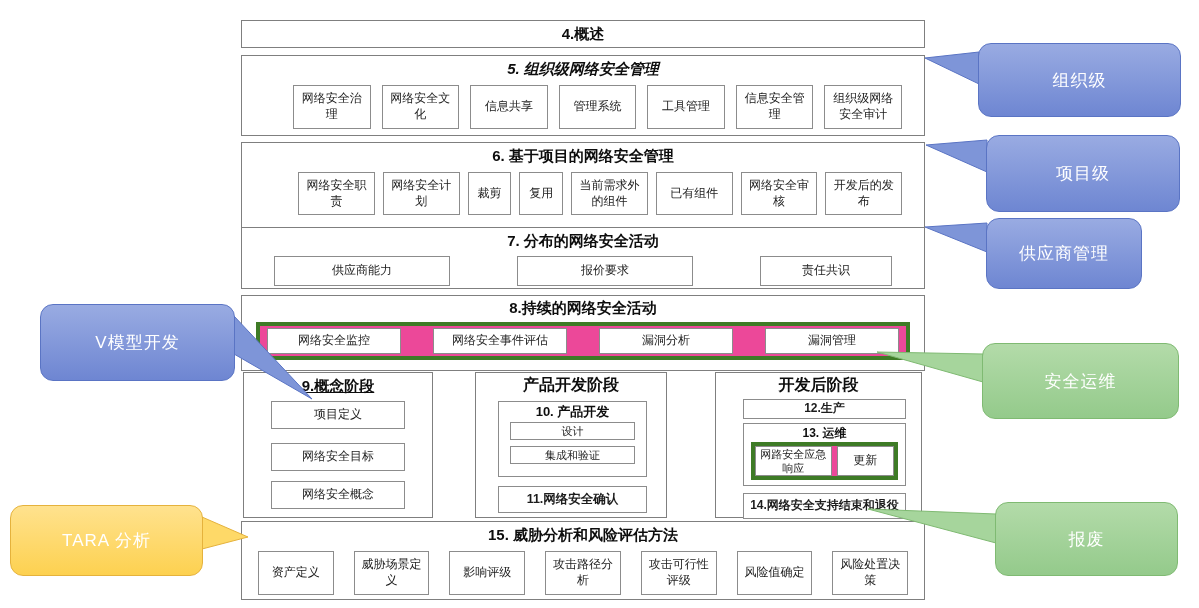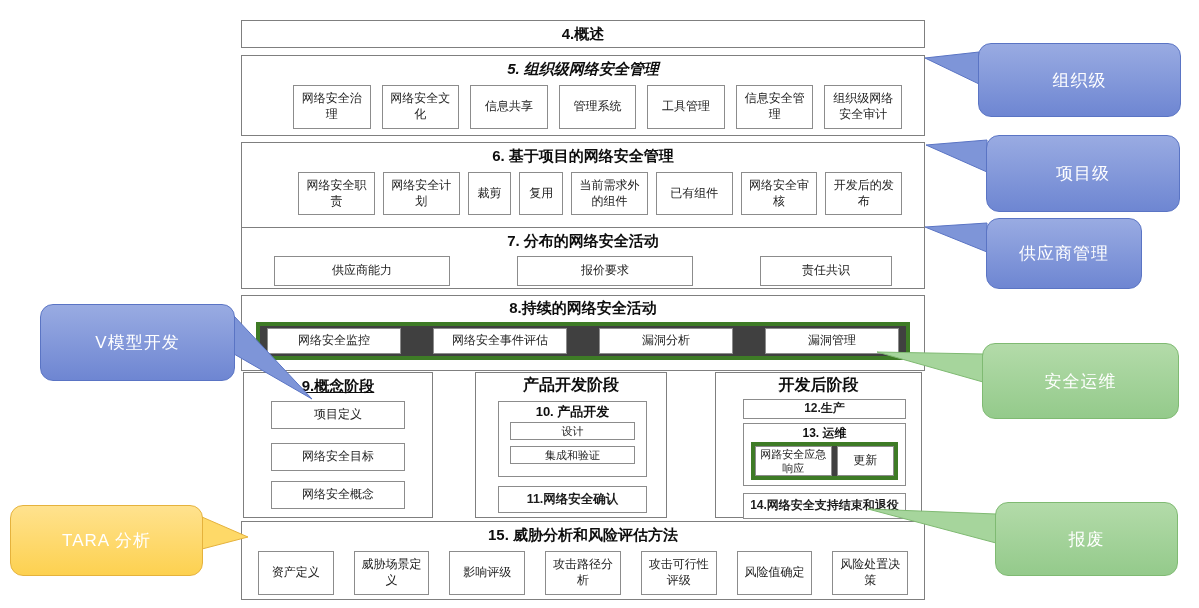--- a/index.html
+++ b/index.html
@@ -29,21 +29,21 @@
   #sec6 .box.narrow { flex:0.52; }
 
   #sec7 { top:227px; height:62px; }
   #sec7 .sec-title { margin-top:4px; }
   #sec7 .row { margin:5px 32px 0; justify-content:space-between; }
   #sec7 .box { height:30px; }
   #sec7 .box.w1 { width:176px; } #sec7 .box.w2 { width:176px; } #sec7 .box.w3 { width:132px; }
 
   #sec8 { top:295px; height:76px; }
   #sec8 .sec-title { margin-top:3px; }
-  .green-frame { border:4px solid #3e7b26; background:#404040; box-sizing:border-box; }
+  .green-frame { border:4px solid #3e7b26; background:#ec4899; box-sizing:border-box; }
   #sec8 .green-frame { margin:4px 14px 0; height:38px; display:flex; align-items:center;
                        gap:32px; padding:0 7px; }
   #sec8 .box { flex:1; height:26px; }
 
   
   .col { position:absolute; background:#fff; border:1px solid #7f7f7f; box-sizing:border-box; z-index:1; }
   #col9  { left:243px; top:372px; width:190px; height:146px; }
   #col10 { left:475px; top:372px; width:192px; height:146px; }
   #colpost { left:715px; top:372px; width:207px; height:146px; }
   .phase-title { text-align:center; font-weight:bold; color:#0d0d0d; }

